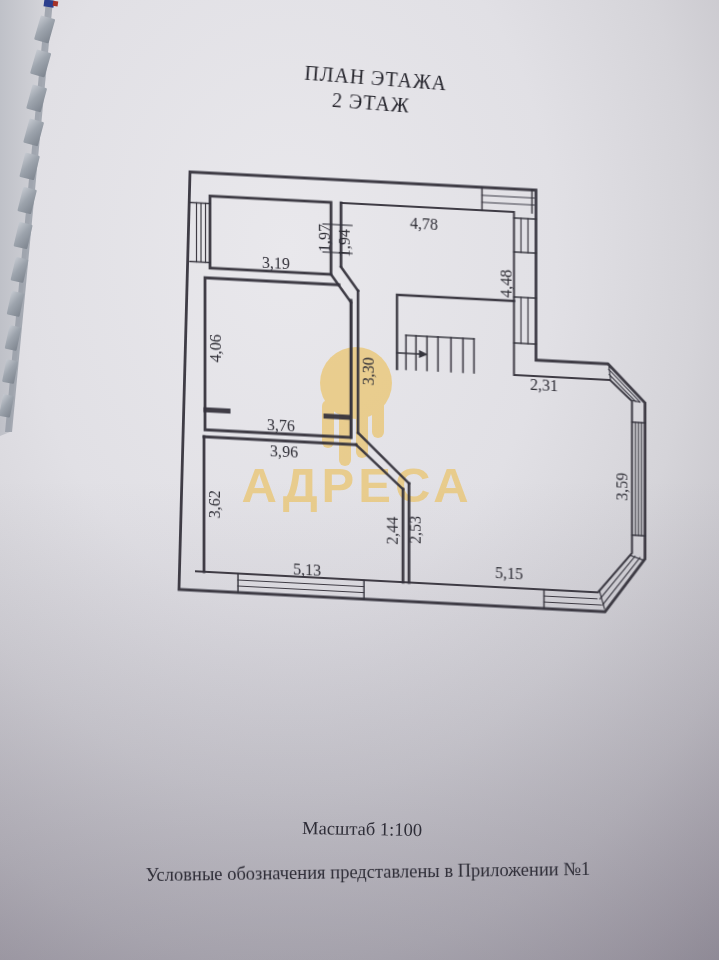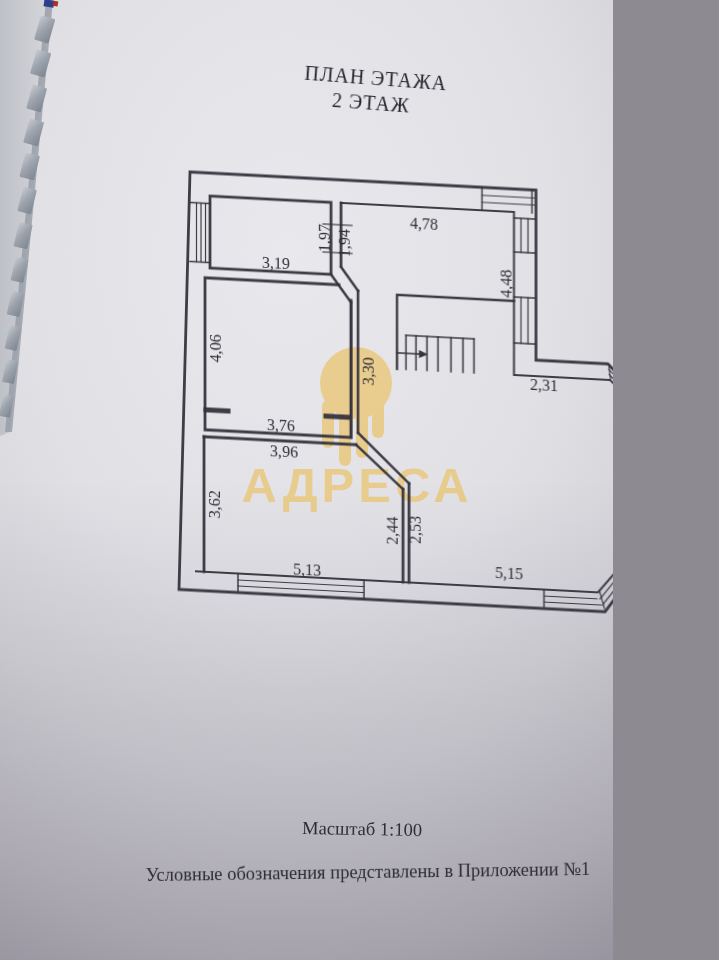--- a/index.html
+++ b/index.html
@@ -1,16 +1,16 @@
 <!DOCTYPE html>
 <html><head>
 <meta charset="utf-8">
 <style>
   html,body{margin:0;padding:0;background:#8e8a92;}
-  .page{position:relative;width:613px;height:960px;overflow:hidden;
+  .page{position:relative;width:719px;height:960px;overflow:hidden;
         font-family:"Liberation Serif", serif;}
   svg{position:absolute;left:0;top:0;}
   .dim{font-family:"Liberation Serif", serif;font-size:16px;fill:#2e2d36;}
   .titleTxt{font-family:"Liberation Serif", serif;font-size:20px;fill:#28272f;letter-spacing:1px;}
   .footTxt{font-family:"Liberation Serif", serif;font-size:18.5px;fill:#2e2d37;}
   .wm{font-family:"Liberation Sans", sans-serif;font-weight:bold;font-size:49px;letter-spacing:4px;}
 </style>
 </head>
 <body>
 

